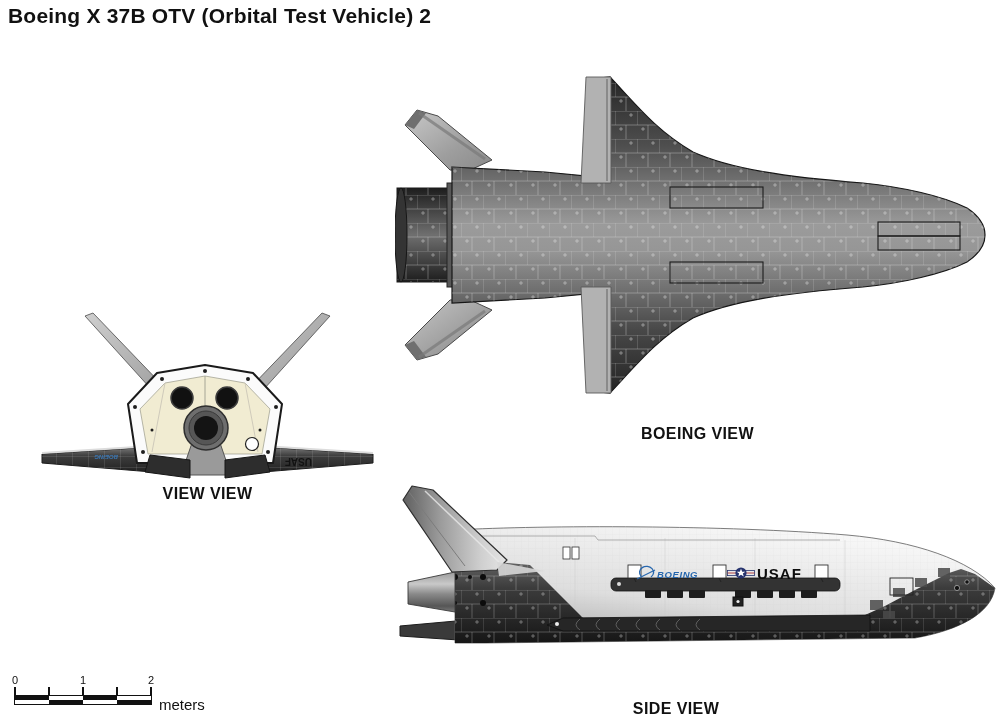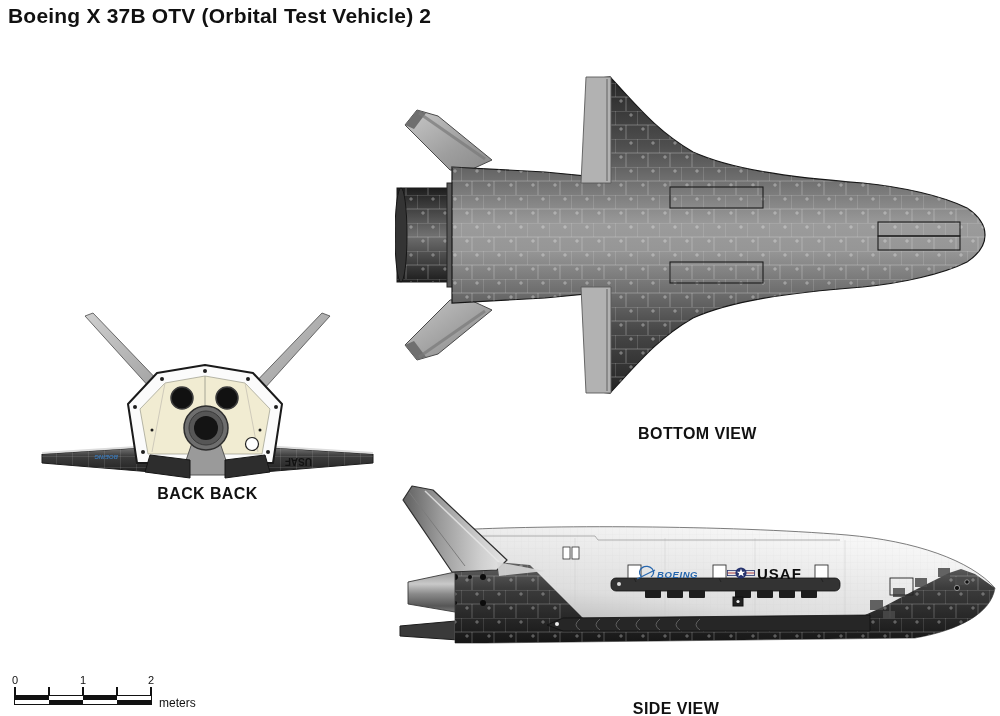--- a/index.html
+++ b/index.html
@@ -10,21 +10,21 @@
   .fig{position:absolute;}
   svg{display:block;}
   
   .sb{position:absolute;left:13px;top:674px;width:220px;height:40px;}
   .sb-num{position:absolute;top:0;font-size:11px;transform:translateX(-50%);}
   .sb-tick{position:absolute;top:13px;width:2px;height:8px;background:#111;}
   .sb-bar{position:absolute;top:21px;left:1px;width:138px;height:10px;border:1px solid #111;box-sizing:border-box;}
   .sb-row{display:flex;height:4px;}
   .sb-cell{width:34px;height:4px;}
   .b{background:#111;} .w{background:#fff;}
-  .sb-unit{position:absolute;left:146px;top:22px;font-size:12px;}
+  .sb-unit{position:absolute;left:146px;top:22px;font-size:15px;}
 </style>
 </head>
 <body>
 
 <div id="canvas">
 
   <div class="page-title">Boeing X 37B OTV (Orbital Test Vehicle) 2</div>
 
   <div class="fig" style="left:395px;top:55px;width:605px;height:365px;">
     <svg width="605" height="365" viewBox="0 0 605 365">
@@ -88,21 +88,21 @@
         <polygon points="191,338 216,338 216,232 186,232" fill="#b2b2b2" stroke="#5a5a5a" stroke-width="0.9"></polygon>
         <line x1="212" y1="336" x2="212" y2="234" stroke="#8a8a8a" stroke-width="2"></line>
 
         <rect x="275" y="132" width="93" height="21" fill="none" stroke="#1c1c1c" stroke-width="1.1"></rect>
         <rect x="275" y="207" width="93" height="21" fill="none" stroke="#1c1c1c" stroke-width="1.1"></rect>
         <rect x="483" y="167" width="82" height="14" fill="none" stroke="#1c1c1c" stroke-width="1.1"></rect>
         <rect x="483" y="181" width="82" height="14" fill="none" stroke="#1c1c1c" stroke-width="1.1"></rect>
       </g>
     </svg>
   </div>
-  <div class="view-label" style="left:395px;top:425px;width:605px;">BOTTOM VIEW</div>
+  <div class="view-label" style="left:395px;top:425px;width:605px;">BOEING VIEW</div>
 
   <div class="fig" style="left:40px;top:302px;width:335px;height:180px;">
     <svg width="335" height="180" viewBox="0 0 335 180">
       <defs>
         <pattern id="tilesK" width="16" height="11" patternUnits="userSpaceOnUse">
           <path d="M0 0 H16 M0 0 V11" stroke="#cfcfcf" stroke-width="0.7" fill="none" opacity="0.5"></path>
         </pattern>
         <linearGradient id="kWing" x1="0" y1="0" x2="0" y2="1">
           <stop offset="0" stop-color="#7a7a7a"></stop>
             <stop offset="0.35" stop-color="#3e3e3e"></stop>
@@ -160,21 +160,21 @@
           <circle cx="166" cy="126" r="17" fill="#565656" stroke="#3a3a3a" stroke-width="1"></circle>
           <circle cx="166" cy="126" r="12" fill="#141414"></circle>
         </g>
         <circle cx="212" cy="142" r="6.5" fill="#fff" stroke="#222" stroke-width="1.2"></circle>
 
         <polygon points="110,153 150,158 150,176 105,170" fill="#2d2d2d" stroke="#161616"></polygon>
         <polygon points="225,153 185,158 185,176 230,170" fill="#2d2d2d" stroke="#161616"></polygon>
       </g>
     </svg>
   </div>
-  <div class="view-label" style="left:40px;top:485px;width:335px;">BACK BACK</div>
+  <div class="view-label" style="left:40px;top:485px;width:335px;">VIEW VIEW</div>
 
   <div class="fig" style="left:395px;top:478px;width:605px;height:172px;">
     <svg width="605" height="172" viewBox="0 0 605 172">
       <defs>
         <pattern id="gridS" width="7" height="7" patternUnits="userSpaceOnUse">
           <path d="M0 0 H7 M0 0 V7" stroke="#c6c6c6" stroke-width="0.5" fill="none" opacity="0.6"></path>
         </pattern>
         <pattern id="tilesS" width="22" height="28" patternUnits="userSpaceOnUse">
           <path d="M0 0 H22 M0 14 H22 M0 0 V14 M11 14 V28" stroke="#d9d9d9" stroke-width="0.8" fill="none" opacity="0.45"></path>
           <path d="M14 4 h4 M16 2 v4 M4 18 h4 M6 16 v4" stroke="#e6e6e6" stroke-width="0.9" opacity="0.5" fill="none"></path>

